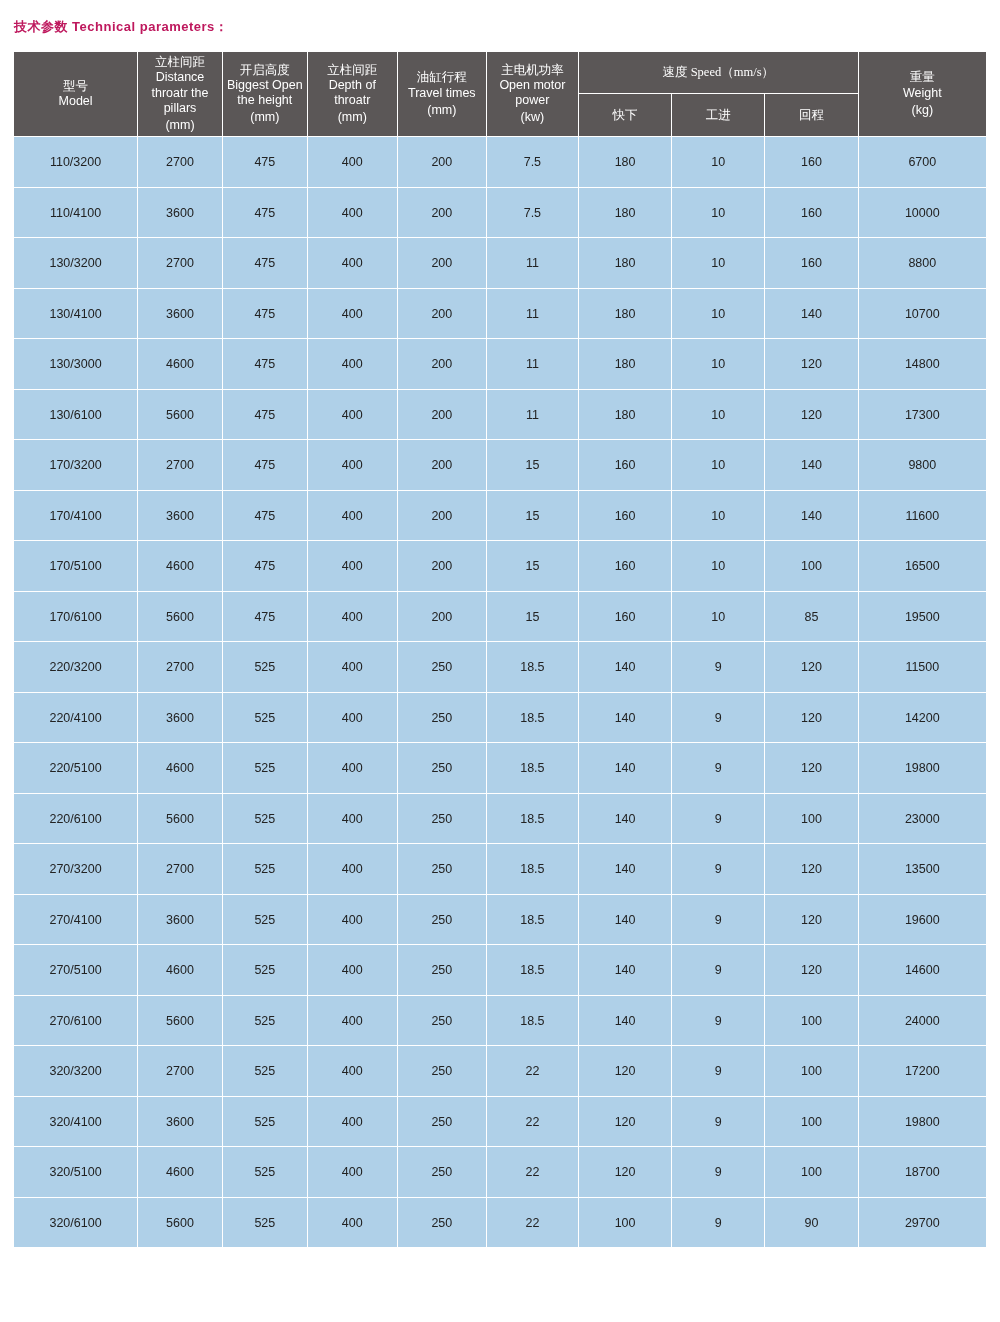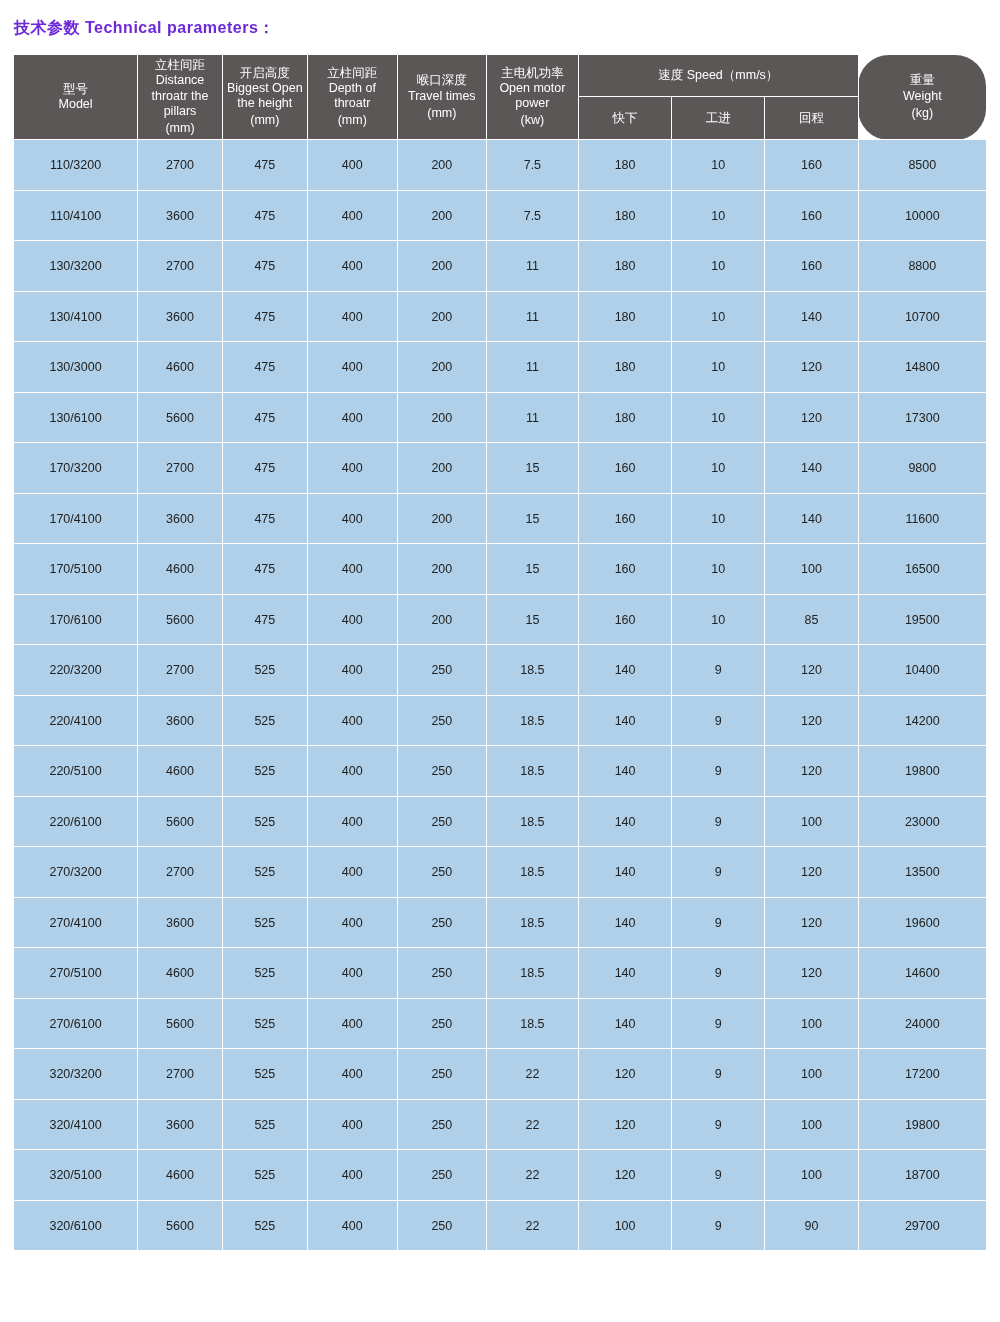--- a/index.html
+++ b/index.html
@@ -9,25 +9,25 @@
   }
   body {
     width: 1000px;
     height: 1322px;
     font-family: "Liberation Sans", sans-serif;
     color: #1a1a1a;
     position: relative;
     overflow: hidden;
   }
   .page-title {
-    font-size: 16px;
+    font-size: 13px;
     font-weight: bold;
     letter-spacing: 0.5px;
     padding: 18px 0 0 14px;
-    color: #6d28d9;
+    color: #be185d;
   }
   .table-wrap {
     margin: 16px 14px 0 14px;
   }
   table.spec {
     border-collapse: collapse;
     width: 972px;
     table-layout: fixed;
   }
   table.spec th {
@@ -37,21 +37,20 @@
     font-size: 12.5px;
     line-height: 1.22;
     text-align: center;
     vertical-align: middle;
     border-right: 1px solid #ffffff;
     border-bottom: 1px solid #ffffff;
     padding: 3px 2px;
   }
   table.spec th.last-col {
     border-right: none;
-    border-radius: 31px;
   }
   table.spec td {
     background: #afd0e8;
     color: #222222;
     font-size: 12.5px;
     text-align: center;
     vertical-align: middle;
     height: 49.5px;
     border-right: 1px solid #ffffff;
     border-bottom: 1px solid #ffffff;
@@ -71,20 +70,21 @@
     display: block;
     font-size: 12.5px;
   }
   .hdr-unit {
     display: block;
     font-size: 12.5px;
     margin-top: 2px;
   }
   .speed-group {
     font-size: 13px;
+    font-family: Liberation Serif, serif;
   }
   .col-model { width: 118px; }
   .col-num { width: 81px; }
   .col-depth { width: 86px; }
   .col-travel { width: 85px; }
   .col-power { width: 88px; }
   .col-speed { width: 89px; }
   .col-weight { width: 122px; }
 </style>
 </head>
@@ -121,21 +121,21 @@
           <span class="hdr-cn">开启高度</span>
           <span class="hdr-en">Biggest Open the height</span>
           <span class="hdr-unit">(mm)</span>
         </th>
         <th rowspan="2">
           <span class="hdr-cn">立柱间距</span>
           <span class="hdr-en">Depth of throatr</span>
           <span class="hdr-unit">(mm)</span>
         </th>
         <th rowspan="2">
-          <span class="hdr-cn">喉口深度</span>
+          <span class="hdr-cn">油缸行程</span>
           <span class="hdr-en">Travel times</span>
           <span class="hdr-unit">(mm)</span>
         </th>
         <th rowspan="2">
           <span class="hdr-cn">主电机功率</span>
           <span class="hdr-en">Open motor power</span>
           <span class="hdr-unit">(kw)</span>
         </th>
         <th colspan="3" class="speed-group">速度 Speed（mm/s）</th>
         <th rowspan="2" class="last-col">
@@ -154,21 +154,21 @@
         <tr>
           <td>110/3200</td>
           <td>2700</td>
           <td>475</td>
           <td>400</td>
           <td>200</td>
           <td>7.5</td>
           <td>180</td>
           <td>10</td>
           <td>160</td>
-          <td class="last-col">8500</td>
+          <td class="last-col">6700</td>
         </tr>
         <tr>
           <td>110/4100</td>
           <td>3600</td>
           <td>475</td>
           <td>400</td>
           <td>200</td>
           <td>7.5</td>
           <td>180</td>
           <td>10</td>
@@ -274,21 +274,21 @@
         <tr>
           <td>220/3200</td>
           <td>2700</td>
           <td>525</td>
           <td>400</td>
           <td>250</td>
           <td>18.5</td>
           <td>140</td>
           <td>9</td>
           <td>120</td>
-          <td class="last-col">10400</td>
+          <td class="last-col">11500</td>
         </tr>
         <tr>
           <td>220/4100</td>
           <td>3600</td>
           <td>525</td>
           <td>400</td>
           <td>250</td>
           <td>18.5</td>
           <td>140</td>
           <td>9</td>

